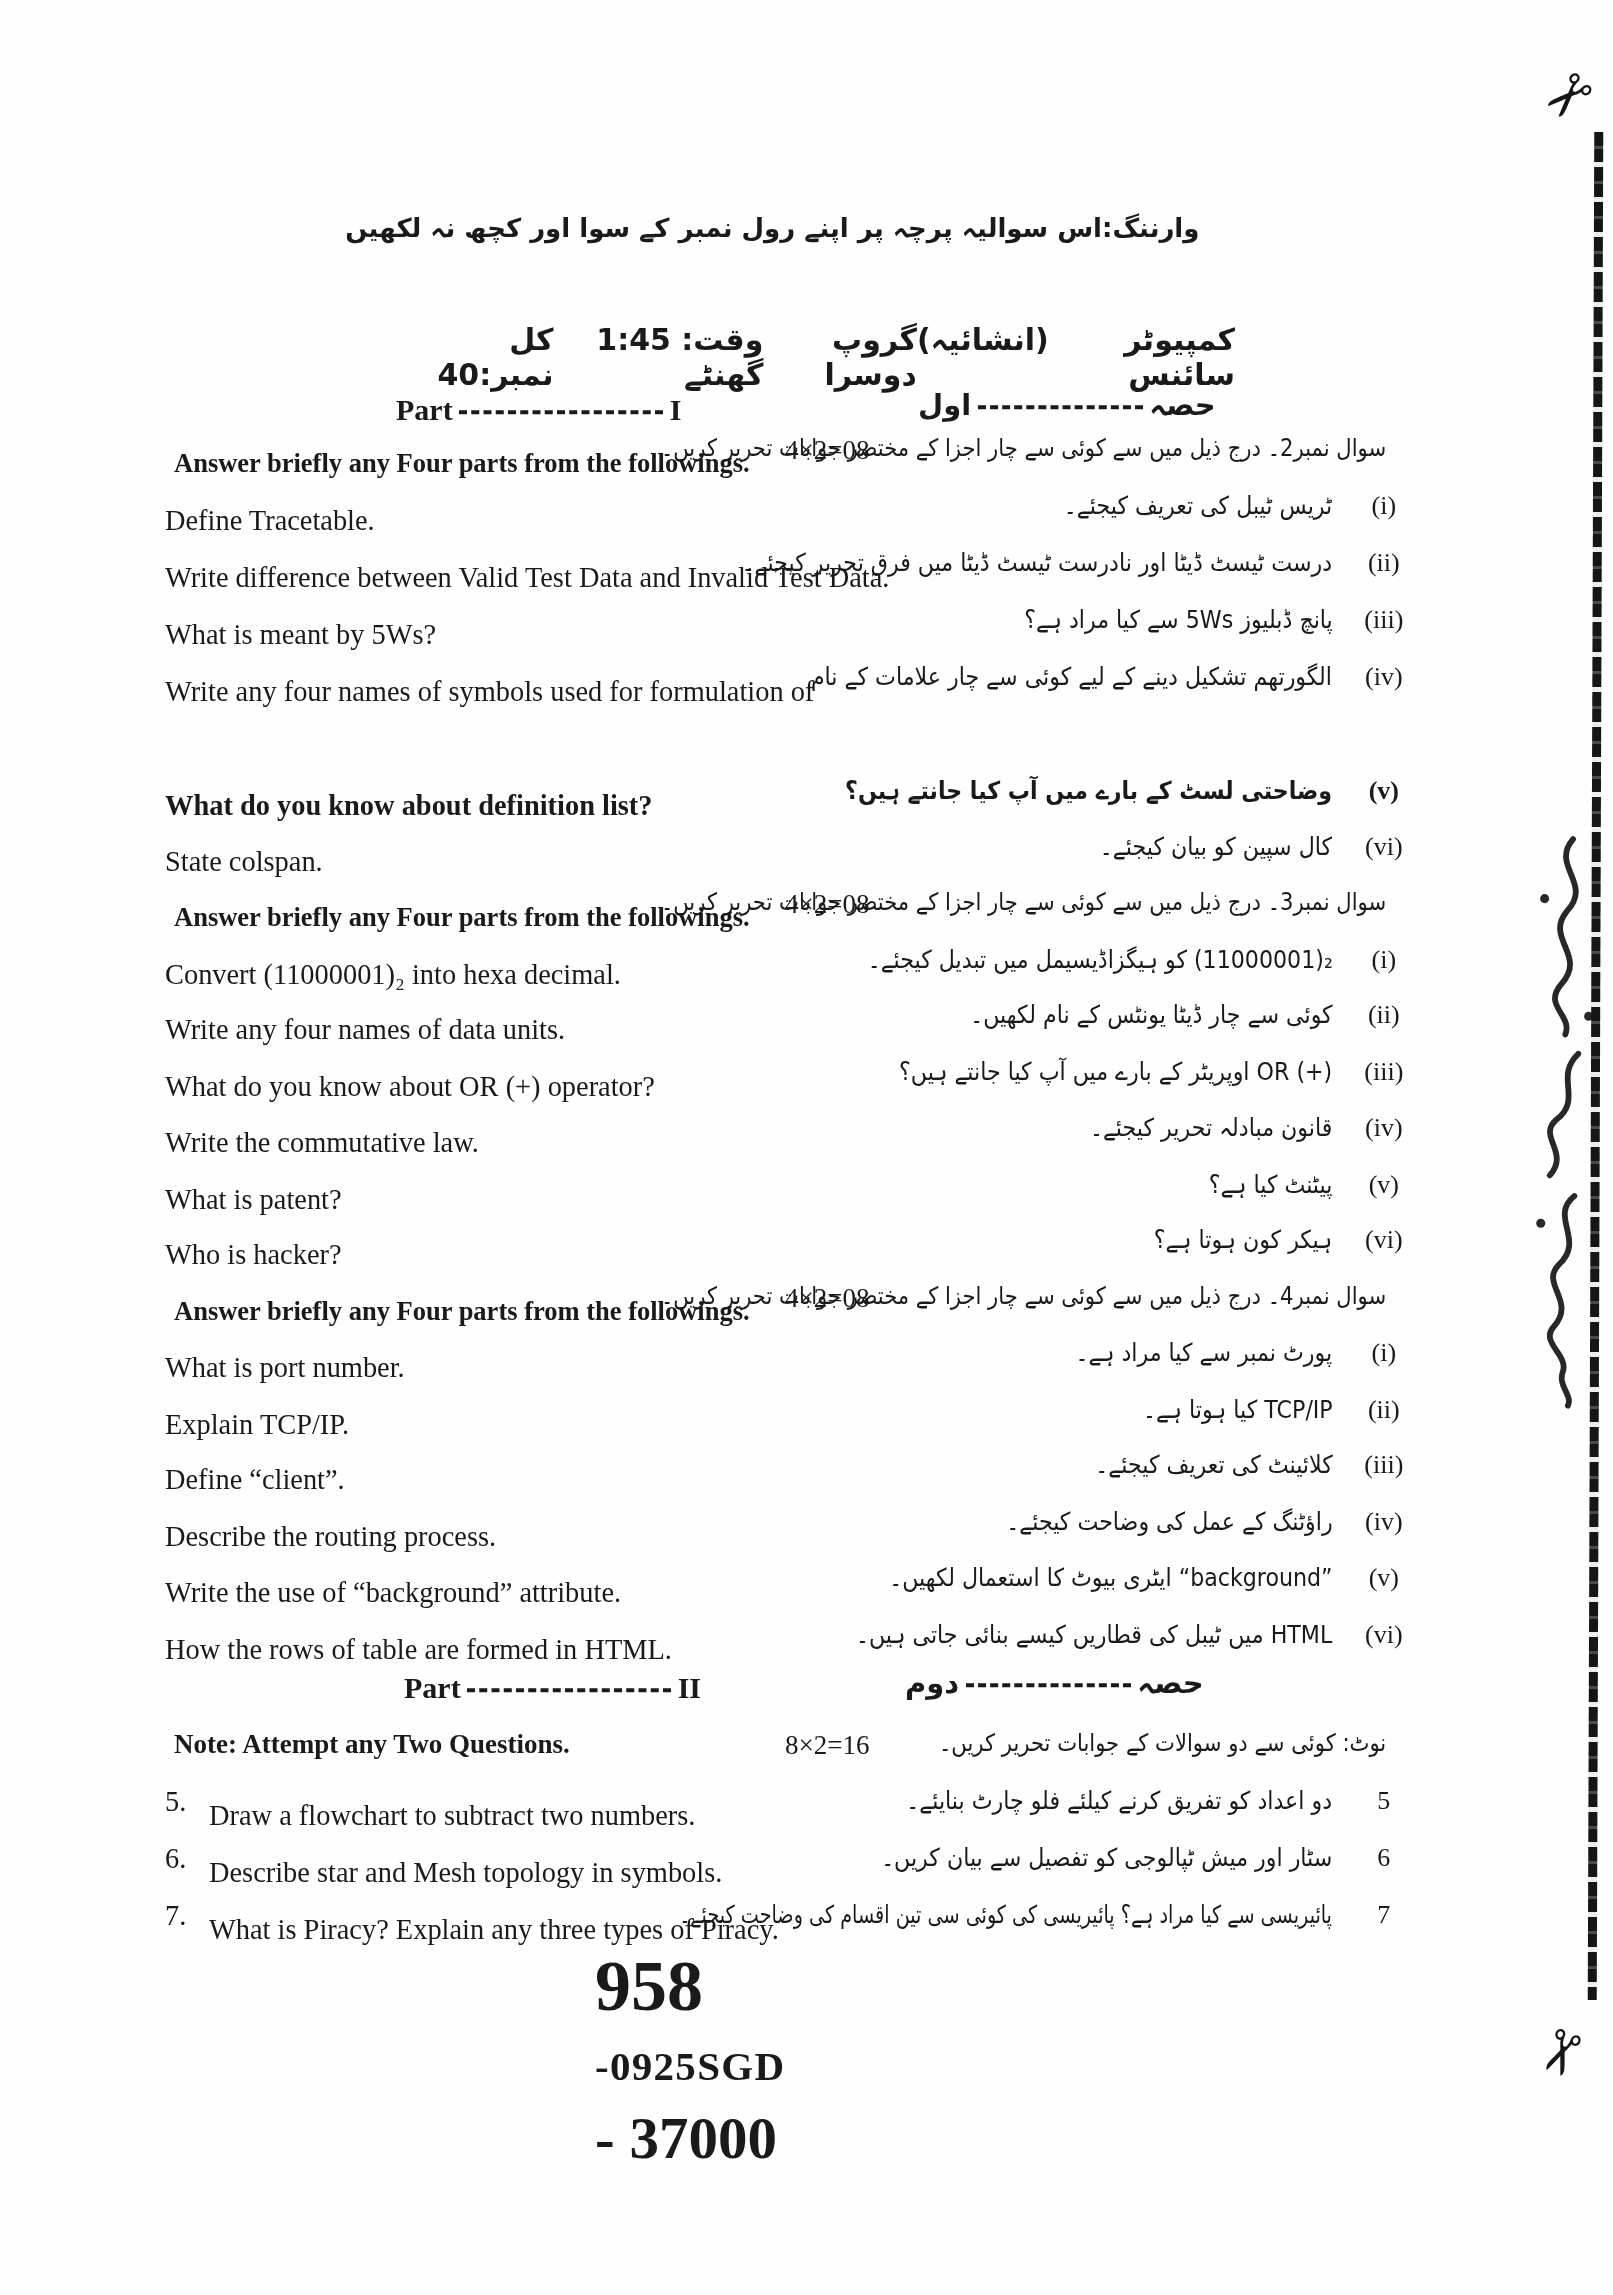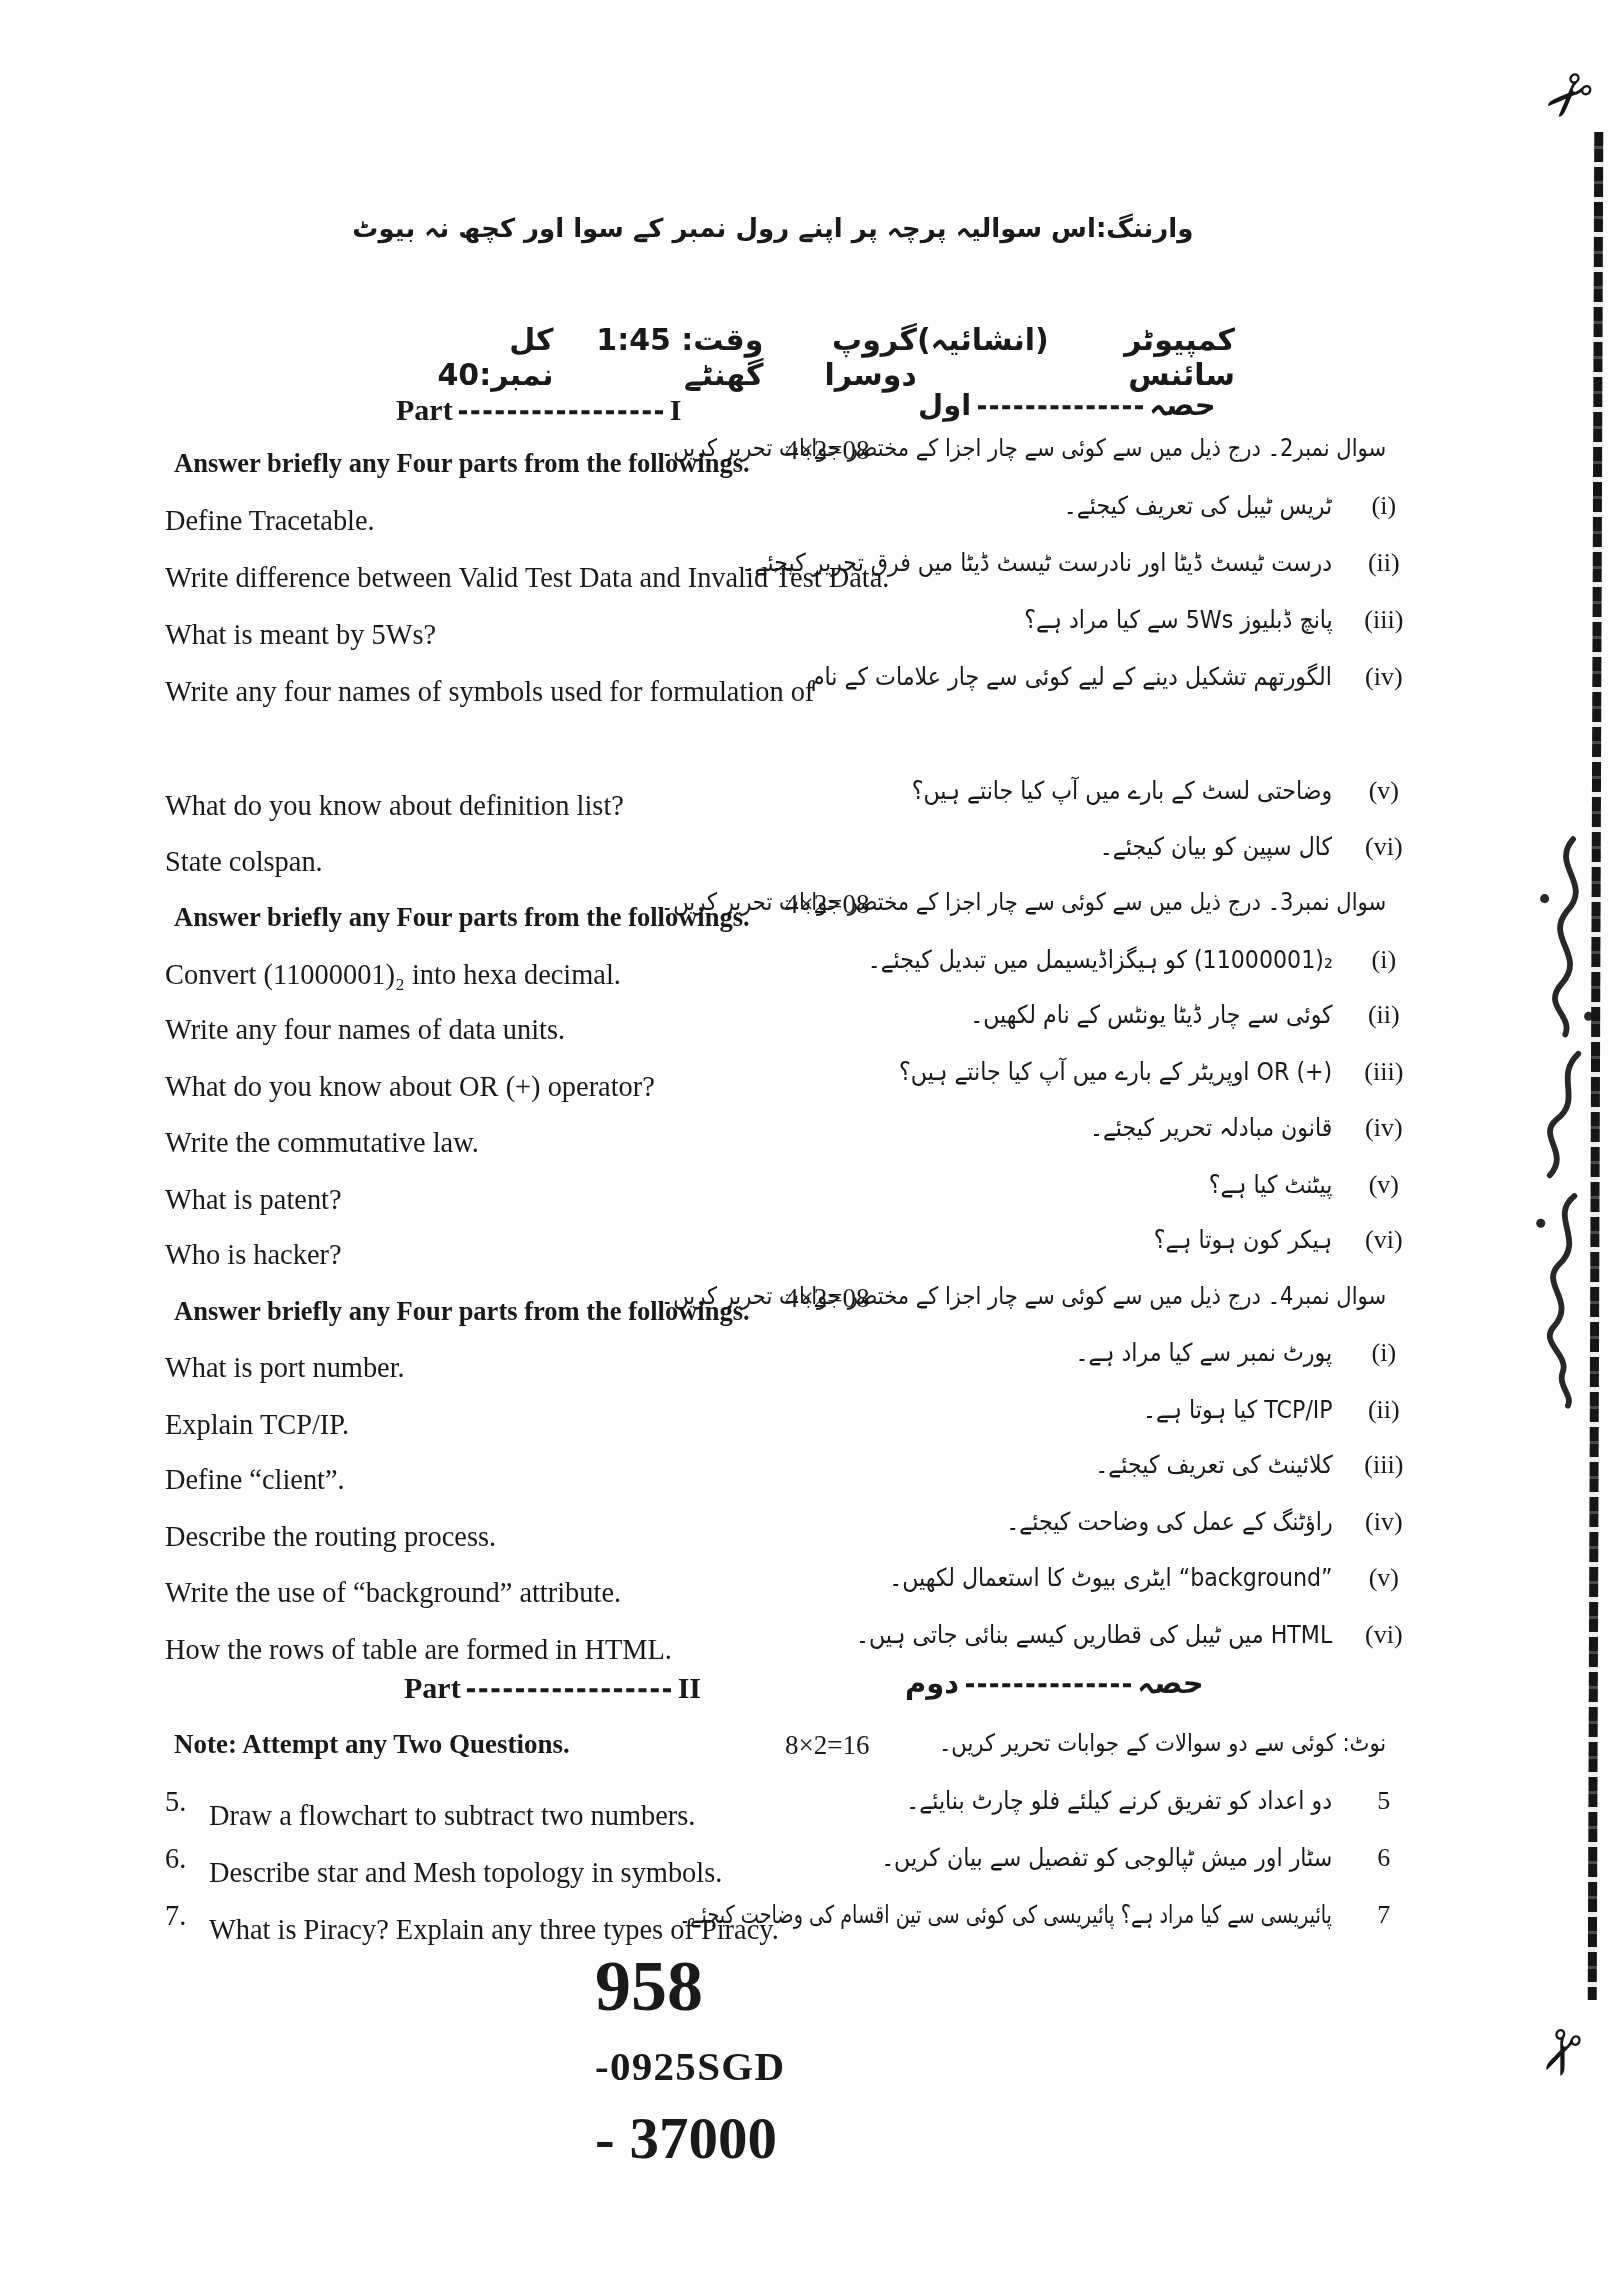--- a/index.html
+++ b/index.html
@@ -43,21 +43,21 @@
   .scis{font-size:59px;color:#161616;font-family:"DejaVu Sans",sans-serif;}
   .scis.top{top:61px;left:1543px;transform:rotate(135deg);}
   .scis.bot{top:2018px;left:1536px;transform:rotate(112deg);}
   .hand{top:821px;left:1511px;}
 </style>
 </head>
 <body>
 
 <div class="page">
 
-  <div class="abs u warn">وارننگ:اس سوالیہ پرچہ پر اپنے رول نمبر کے سوا اور کچھ نہ بیوٹ</div>
+  <div class="abs u warn">وارننگ:اس سوالیہ پرچہ پر اپنے رول نمبر کے سوا اور کچھ نہ لکھیں</div>
 
   <div class="abs titlerow">
     <span>کمپیوٹر سائنس</span>
     <span>(انشائیہ)</span>
     <span>گروپ دوسرا</span>
     <span>وقت: 1:45 گھنٹے</span>
     <span>کل نمبر:40</span>
   </div>
 
   <div class="abs pen" style="top:393px;left:396px;">
@@ -97,21 +97,21 @@
         <span class="ut">پانچ ڈبلیوز ⁦5Ws⁩ سے کیا مراد ہے؟</span>
       </span>
   </div>
   <div class="row" style="top:662px;">
     <span class="en">Write any four names of symbols used for formulation of</span>
     <span class="ui">
         <span class="rn">(iv)</span>
         <span class="ut">الگورتھم تشکیل دینے کے لیے کوئی سے چار علامات کے نام</span>
       </span>
   </div>
-  <div class="row" style="top:776px;">
+  <div class="row" style="top:776px;font-weight:bold;">
     <span class="en">What do you know about definition list?</span>
     <span class="ui">
         <span class="rn">(v)</span>
         <span class="ut">وضاحتی لسٹ کے بارے میں آپ کیا جانتے ہیں؟</span>
       </span>
   </div>
   <div class="row" style="top:832px;">
     <span class="en">State colspan.</span>
     <span class="ui">
         <span class="rn">(vi)</span>

